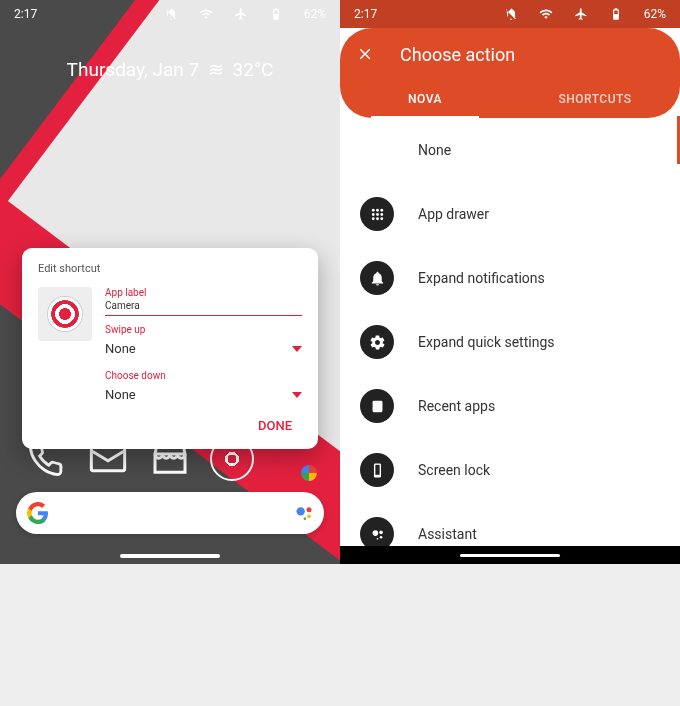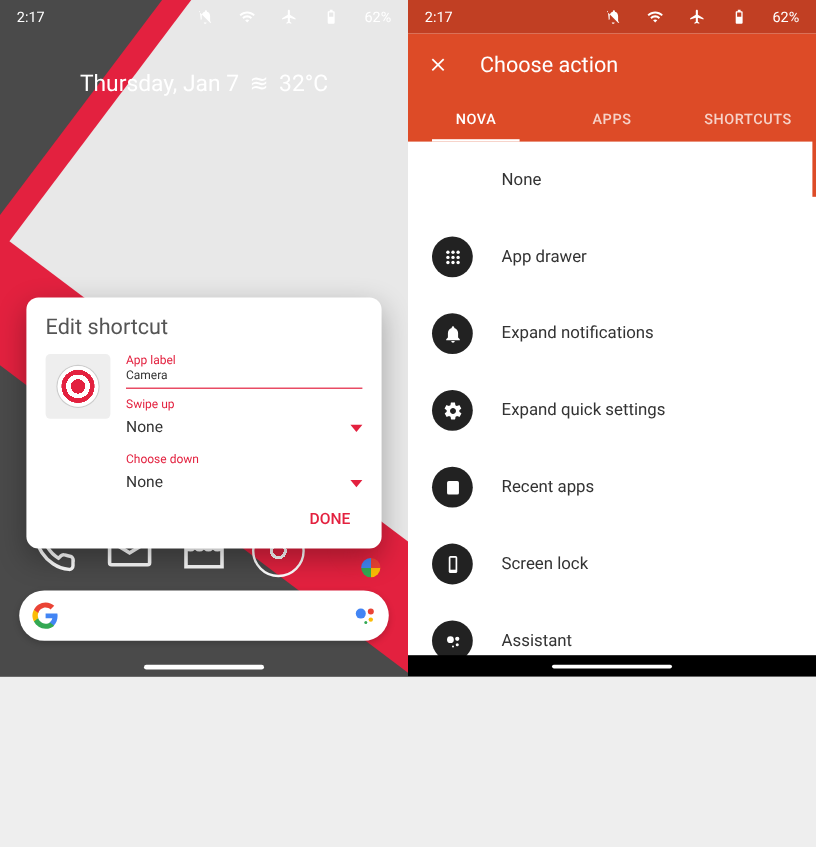--- a/index.html
+++ b/index.html
@@ -10,21 +10,21 @@
 .left { background: #4a4a4a; }
 .left-bg { position: absolute; inset: 0; }
 .diag-red { position: absolute; width: 600px; height: 600px; background: #e3213f; transform: rotate(-53deg); top: -100px; left: 60px; }
 .diag-white { position: absolute; width: 600px; height: 600px; background: #e8e8e8; transform: rotate(-53deg); top: -158px; left: 128px; }
 .status-bar { position: absolute; top: 0; left: 0; right: 0; height: 28px; display: flex; align-items: center; justify-content: space-between; padding: 0 14px; color: #fff; font-size: 12px; z-index: 10; }
 .status-icons { display: flex; align-items: center; gap: 21px; }
 .status-icons svg { width: 14px; height: 14px; fill: #fff; }
 .date-row { position: absolute; top: 58px; left: 0; right: 0; text-align: center; color: #fff; font-size: 19px; font-weight: 400; z-index: 5; }
 .temp-icon { display: inline-block; margin: 0 4px; }
 .dialog { position: absolute; top: 248px; left: 22px; right: 22px; background: #fff; border-radius: 10px; box-shadow: 0 8px 24px rgba(0,0,0,0.3); padding: 14px 16px 10px; z-index: 20; }
-.dialog-title { font-size: 18px; color: #555; margin-bottom: 12px; }
+.dialog-title { font-size: 11px; color: #555; margin-bottom: 12px; }
 .dialog-row { display: flex; gap: 13px; }
 .app-icon-box { width: 54px; height: 54px; background: #eee; border-radius: 4px; display: flex; align-items: center; justify-content: center; }
 .app-icon-inner { width: 34px; height: 34px; border-radius: 50%; border: 3px solid #fff; background: radial-gradient(circle, #e3213f 0 30%, #fff 30% 50%, #e3213f 50% 70%, #fff 70%); box-shadow: 0 0 0 1px #ccc; }
 .fields { flex: 1; }
 .field-label { font-size: 10px; color: #e3213f; margin-top: 8px; }
 .field-label:first-child { margin-top: 0; }
 .field-input { font-size: 10px; color: #333; border-bottom: 1px solid #e3213f; padding: 2px 0 4px; margin-bottom: 6px; }
 .field-select { display: flex; justify-content: space-between; align-items: center; font-size: 13px; color: #333; padding: 6px 0; }
 .tri-down { width: 0; height: 0; border-left: 5px solid transparent; border-right: 5px solid transparent; border-top: 6px solid #e3213f; }
 .dialog-actions { text-align: right; margin-top: 4px; }
@@ -34,21 +34,21 @@
 .dock-icon-circle { width: 44px; height: 44px; border: 2.5px solid #fff; border-radius: 50%; display: flex; align-items: center; justify-content: center; position: relative; }
 .search-pill { position: absolute; bottom: 30px; left: 16px; right: 16px; height: 42px; background: #fff; border-radius: 22px; display: flex; align-items: center; justify-content: space-between; padding: 0 10px; box-shadow: 0 2px 6px rgba(0,0,0,0.2); z-index: 5; }
 .g-logo { width: 24px; height: 24px; }
 .asst-logo { width: 20px; height: 20px; }
 .nav-bar { position: absolute; bottom: 6px; left: 50%; transform: translateX(-50%); width: 100px; height: 4px; background: #fff; border-radius: 3px; z-index: 5; }
 
 
 .right { background: #fff; }
 .rt-status { background: #c13f23; }
 .rt-status .status-bar { position: static; }
-.header { background: #dd4b27; color: #fff; }
+.header { background: #dd4b27; color: #fff; border-radius: 32px; }
 .header-main { display: flex; align-items: center; height: 52px; padding: 0 16px; gap: 26px; }
 .header-title { font-size: 18px; font-weight: 400; }
 .tabs { display: flex; }
 .tab { flex: 1; text-align: center; padding: 12px 0; font-size: 12px; font-weight: 500; color: rgba(255,255,255,0.75); letter-spacing: 0.5px; position: relative; }
 .tab.active { color: #ffffff; }
 .tab.active::after { content: ''; position: absolute; bottom: 0; left: 18%; right: 18%; height: 2.5px; background: #fff; }
 .action-list { overflow-y: auto; height: 560px; }
 .action-item { display: flex; align-items: center; padding: 15px 20px; gap: 24px; cursor: pointer; }
 .action-icon { width: 34px; height: 34px; background: #222; border-radius: 50%; display: flex; align-items: center; justify-content: center; flex-shrink: 0; }
 .action-icon.blank { background: transparent; }
@@ -186,21 +186,20 @@
   </div>
   <div class="header">
     <div class="header-main">
       <svg width="18" height="18" viewBox="0 0 24 24" fill="#fff">
           <path d="M19 6.4L17.6 5 12 10.6 6.4 5 5 6.4 10.6 12 5 17.6 6.4 19 12 13.4 17.6 19 19 17.6 13.4 12z"></path>
         </svg>
       <div class="header-title">Choose action</div>
     </div>
     <div class="tabs">
       <div class="tab active">NOVA</div>
-      <div class="tab">APPS</div>
       <div class="tab">SHORTCUTS</div>
     </div>
   </div>
   <div class="red-edge"></div>
   <div class="action-list" id="action-list">
       <div class="action-item">
         <div class="action-icon blank"></div>
         <div class="action-label">None</div>
       </div>
       <div class="action-item">

